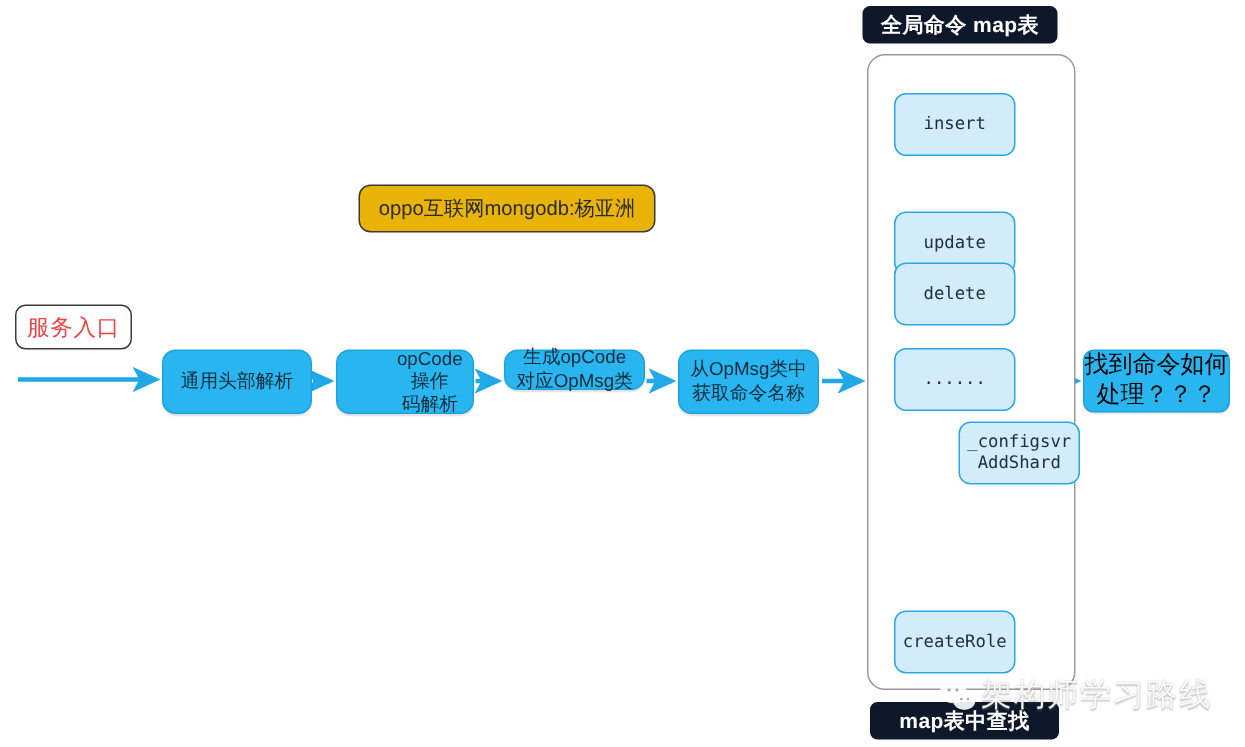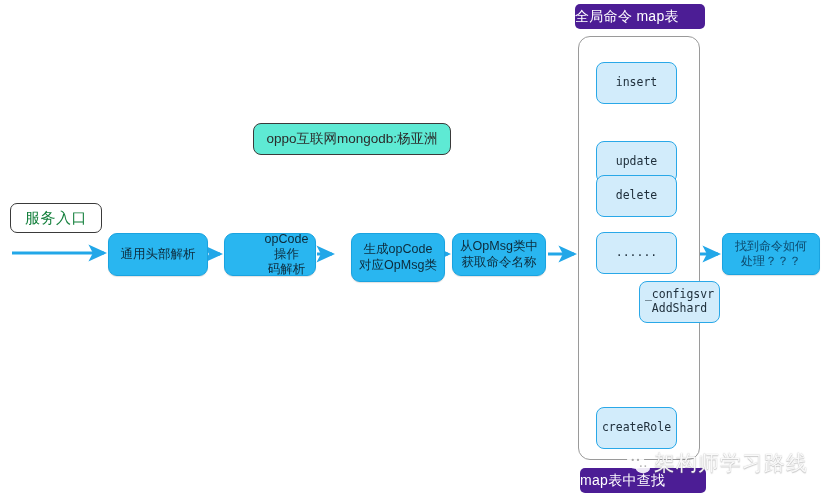--- a/index.html
+++ b/index.html
@@ -13,37 +13,37 @@
     height: 498px;
     background: #ffffff;
     overflow: hidden;
     font-family: "Liberation Sans", "DejaVu Sans", sans-serif;
   }
   .abs { position: absolute; box-sizing: border-box; }
 
   
   .entry-box {
     left: 10px; top: 203px;
-    width: 92px; height: 30px;
+    width: 78px; height: 30px;
     border: 1.6px solid #3a3a3a;
     border-radius: 7px;
     background: #ffffff;
     display: flex; align-items: center; justify-content: center;
     font-size: 15px;
-    color: #15803d;
+    color: #ef4444;
     letter-spacing: 0.5px;
   }
 
   
   .title-box {
-    left: 253px; top: 123px;
+    left: 239px; top: 123px;
     width: 198px; height: 32px;
     border: 1.5px solid #3a3a3a;
     border-radius: 8px;
-    background: #5eead4;
+    background: #eab308;
     display: flex; align-items: center; justify-content: center;
     font-size: 13.5px;
     color: #2b2b2b;
   }
 
   
   .flow-box {
     background: #29b6f0;
     border: 1.5px solid #1aa3e0;
     border-radius: 9px;
@@ -59,31 +59,31 @@
 
   
   .result-box {
     left: 722px; top: 233px;
     width: 98px; height: 42px;
     background: #29b6f0;
     border: 1.5px solid #1aa3e0;
     border-radius: 7px;
     display: flex; align-items: center; justify-content: center;
     text-align: center;
-    color: #0c4a6e;
-    font-size: 12px;
+    color: #000000;
+    font-size: 16px;
     line-height: 1.22;
     box-shadow: 0 1px 1px rgba(0,0,0,0.12);
   }
   .result-box span { white-space: pre-line; }
 
   
   .map-container {
     left: 578px; top: 36px;
-    width: 122px; height: 424px;
+    width: 139px; height: 424px;
     border: 1.4px solid #9a9a9a;
     border-radius: 12px;
     background: #ffffff;
   }
   .map-item {
     background: #d2ecfb;
     border: 1.6px solid #29a8e8;
     border-radius: 8px;
     display: flex; align-items: center; justify-content: center;
     text-align: center;
@@ -92,26 +92,27 @@
     font-size: 11.5px;
     line-height: 1.2;
     left: 17px;
     width: 81px;
     height: 42px;
   }
   .map-item span { white-space: pre-line; }
 
   
   .green-label {
-    background: #4c1d95;
+    background: #0f172a;
     border-radius: 5px;
-    display: flex; align-items: center; justify-content: flex-start;
+    display: flex; align-items: center; justify-content: center;
     color: #ffffff;
     font-size: 14px;
     letter-spacing: 0.3px;
+    font-weight: bold;
   }
   .green-top { left: 575px; top: 4px; width: 130px; height: 25px; }
   .green-bottom { left: 580px; top: 468px; width: 126px; height: 25px; }
 
   
   .arrow-svg { left: 0; top: 0; width: 830px; height: 498px; pointer-events: none; }
 
   
   .watermark {
     left: 625px; top: 443px;
@@ -159,21 +160,21 @@
     <span>oppo互联网mongodb:杨亚洲</span>
   </div>
 
   <div class="abs flow-box" style="left:108px; top:233px; width:100px; height:43px;">
     <span>通用头部解析</span>
   </div>
   <div class="abs flow-box" style="left:224px; top:233px; width:92px; height:43px;padding-left:36px;">
     <span>opCode操作
 码解析</span>
   </div>
-  <div class="abs flow-box" style="left:336px; top:233px; width:94px; height:49px;margin-left:15px;">
+  <div class="abs flow-box" style="left:336px; top:233px; width:94px; height:27px;">
     <span>生成opCode
 对应OpMsg类</span>
   </div>
   <div class="abs flow-box" style="left:452px; top:233px; width:94px; height:43px;">
     <span>从OpMsg类中
 获取命令名称</span>
   </div>
 
   <div class="abs green-label green-top">
     <span>全局命令 map表</span>

